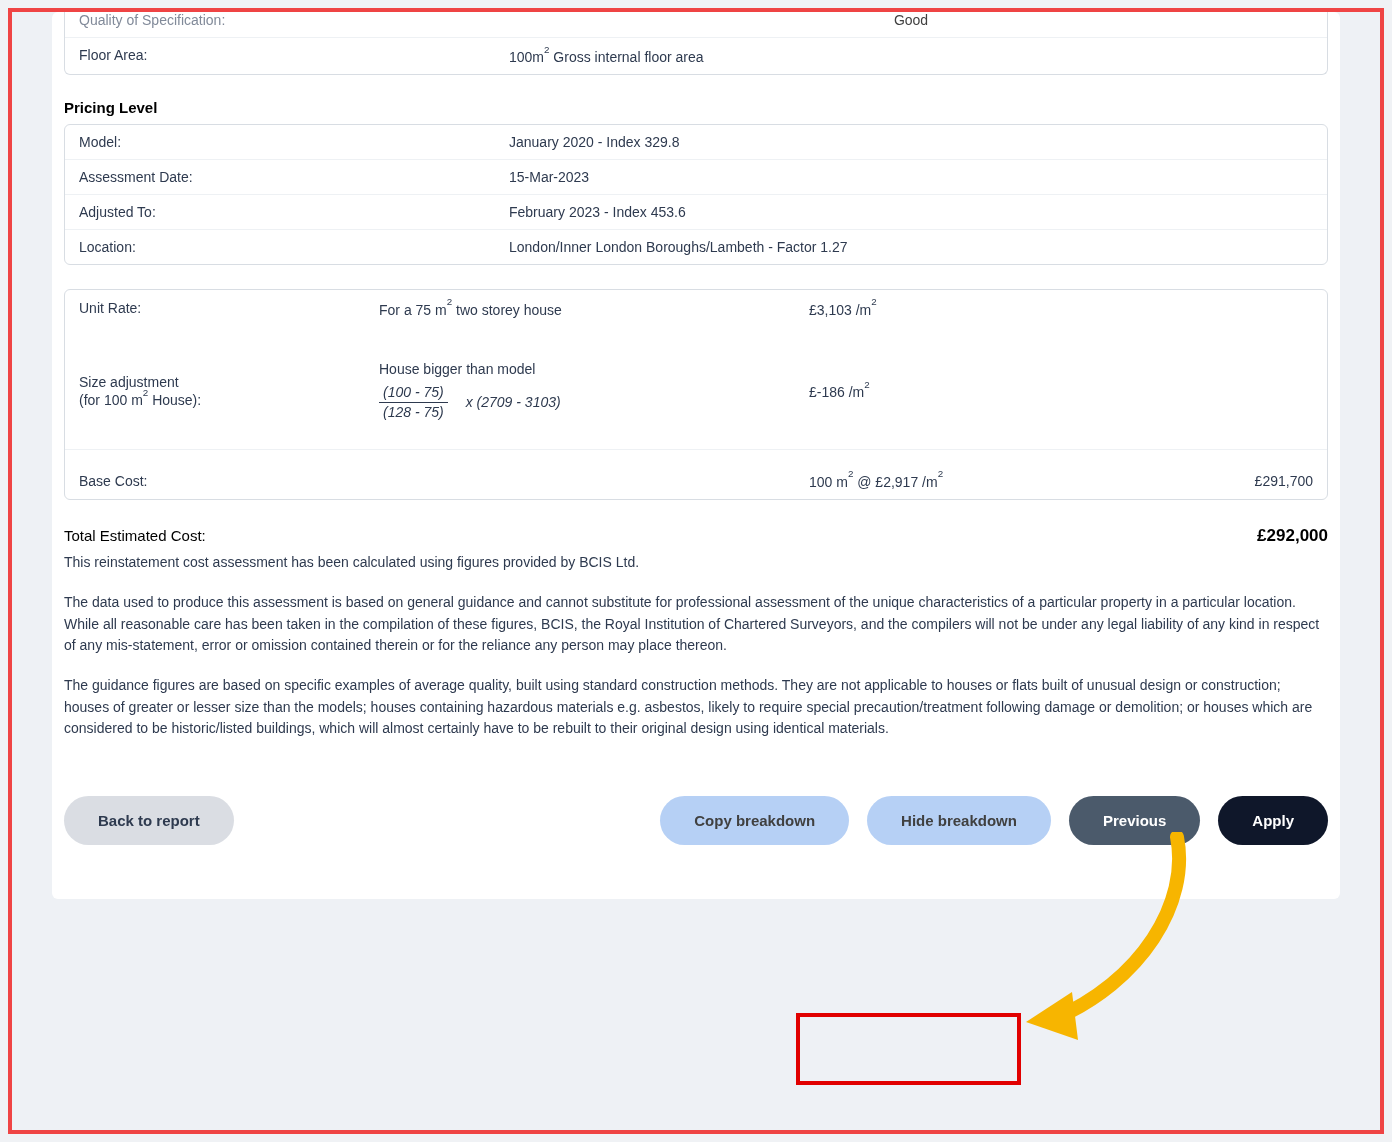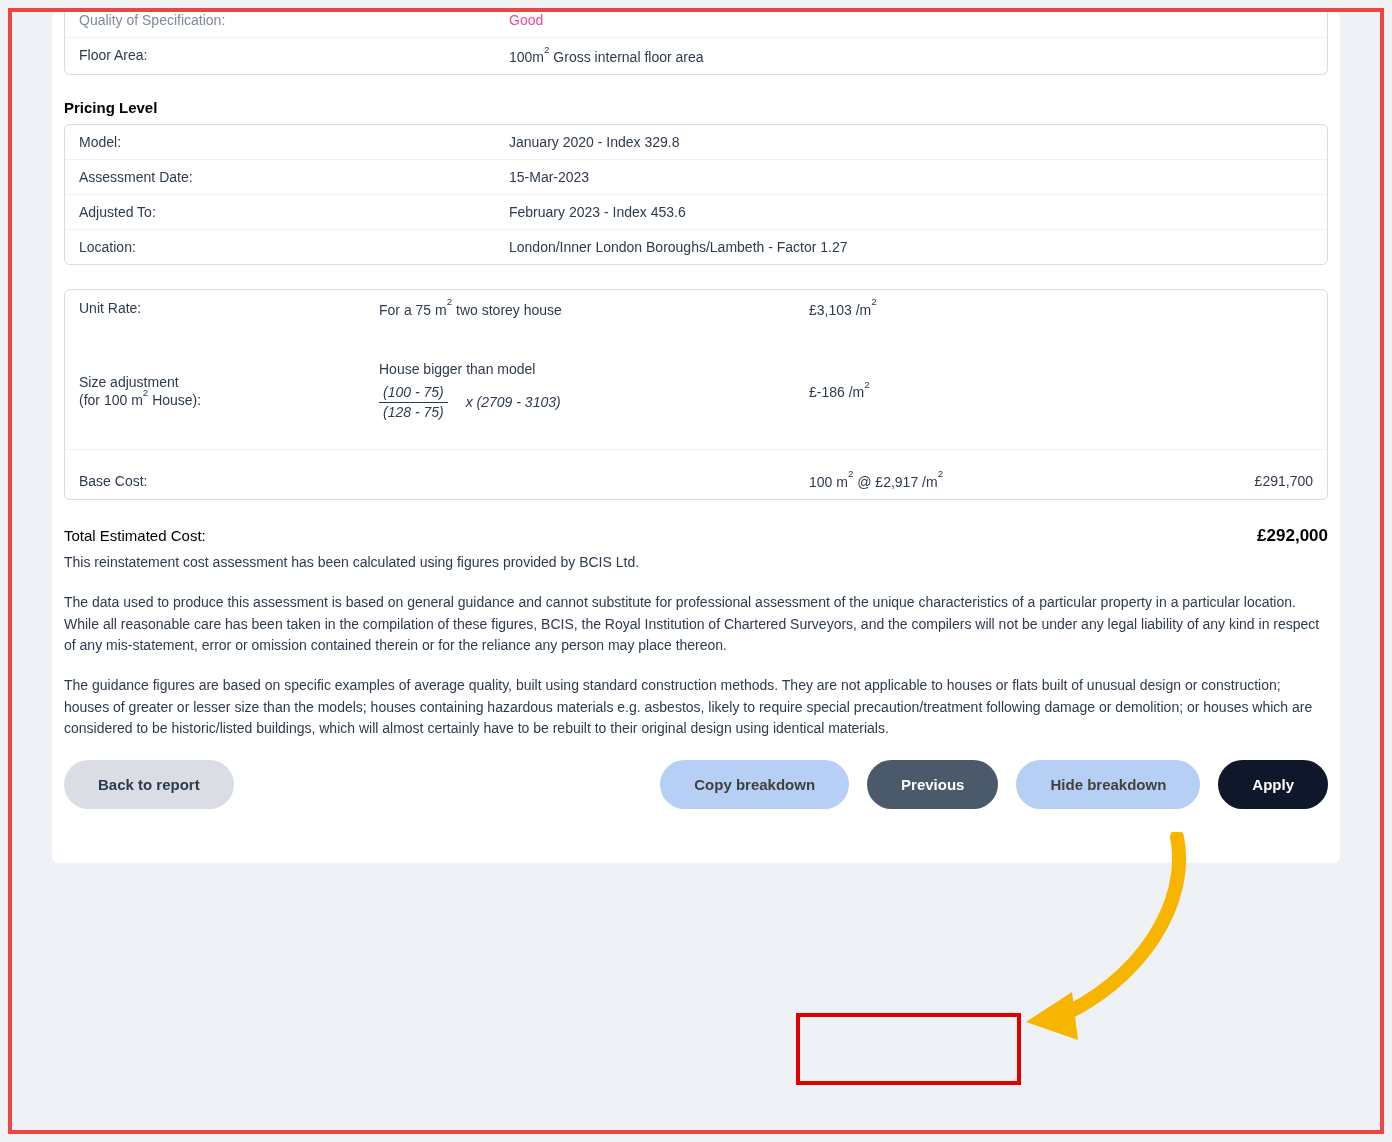--- a/index.html
+++ b/index.html
@@ -133,20 +133,21 @@
       gap: 18px;
     }
     .btn {
       border: none;
       border-radius: 999px;
       padding: 16px 34px;
       font-size: 15px;
       font-weight: 600;
       cursor: pointer;
       font-family: inherit;
+      margin-top: 36px;
     }
     .btn-grey  { background: #dadde3; color: #2e3a4f; }
     .btn-light { background: #b6d0f5; color: #404040; }
     .btn-dark  { background: #4b5a6b; color: #fff; }
     .btn-blue  { background: #0f172a; color: #fff; }
     .spacer { flex: 1; }
 
     
     .highlight-box {
       position: absolute;
@@ -165,21 +166,21 @@
 </head>
 <body>
 
 <div class="frame">
   <div class="page-card">
     <div class="content">
 
       <div class="info-box cols2 partial-top" style="margin-top:0;">
         <div class="row" style="padding-top:0; color:#b9c0ca;">
           <div class="label" style="color:#818a99;">Quality of Specification:</div>
-          <div class="value" style="color:#ec4899;">Good</div>
+          <div class="value" style="color:#404040;text-align:center;">Good</div>
         </div>
         <div class="row">
           <div class="label">Floor Area:</div>
           <div class="value">
             <span>100m</span><sup>2</sup><span> Gross internal floor area</span>
           </div>
         </div>
       </div>
 
       <div class="section">
@@ -257,22 +258,22 @@
       </div>
 
       <p class="para">This reinstatement cost assessment has been calculated using figures provided by BCIS Ltd.</p>
       <p class="para">The data used to produce this assessment is based on general guidance and cannot substitute for professional assessment of the unique characteristics of a particular property in a particular location. While all reasonable care has been taken in the compilation of these figures, BCIS, the Royal Institution of Chartered Surveyors, and the compilers will not be under any legal liability of any kind in respect of any mis-statement, error or omission contained therein or for the reliance any person may place thereon.</p>
       <p class="para">The guidance figures are based on specific examples of average quality, built using standard construction methods. They are not applicable to houses or flats built of unusual design or construction; houses of greater or lesser size than the models; houses containing hazardous materials e.g. asbestos, likely to require special precaution/treatment following damage or demolition; or houses which are considered to be historic/listed buildings, which will almost certainly have to be rebuilt to their original design using identical materials.</p>
 
       <div class="button-bar">
         <button class="btn btn-grey">Back to report</button>
         <div class="spacer"></div>
         <button class="btn btn-light">Copy breakdown</button>
+        <button class="btn btn-light" id="hide-btn">Hide breakdown</button>
         <button class="btn btn-dark">Previous</button>
-        <button class="btn btn-light" id="hide-btn">Hide breakdown</button>
         <button class="btn btn-blue">Apply</button>
       </div>
 
     </div>
   </div>
 
   <div class="highlight-box" style="left:784px; top:1001px; width:225px; height:72px;"></div>
 
   <svg class="arrow-overlay" style="left:990px; top:820px; width:200px; height:210px;" viewBox="0 0 200 210">
     <defs></defs>

